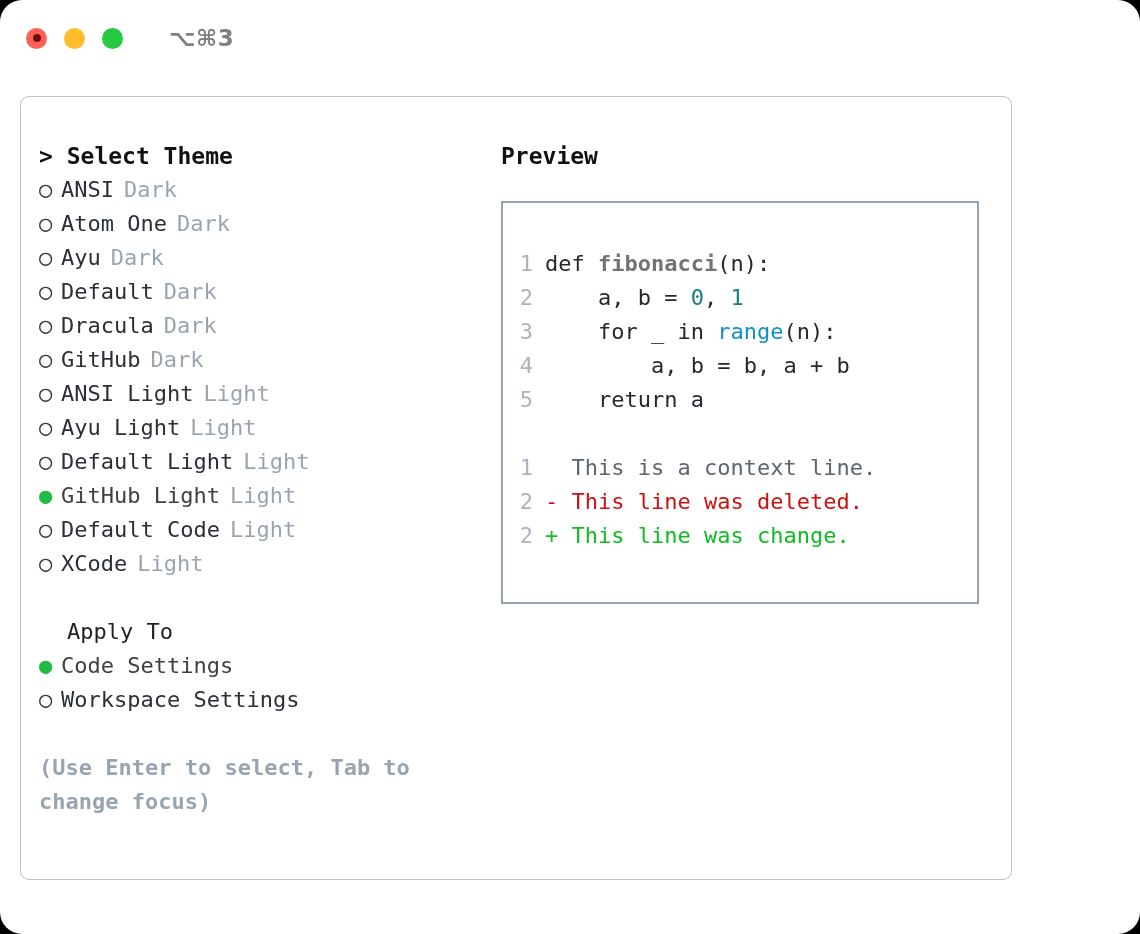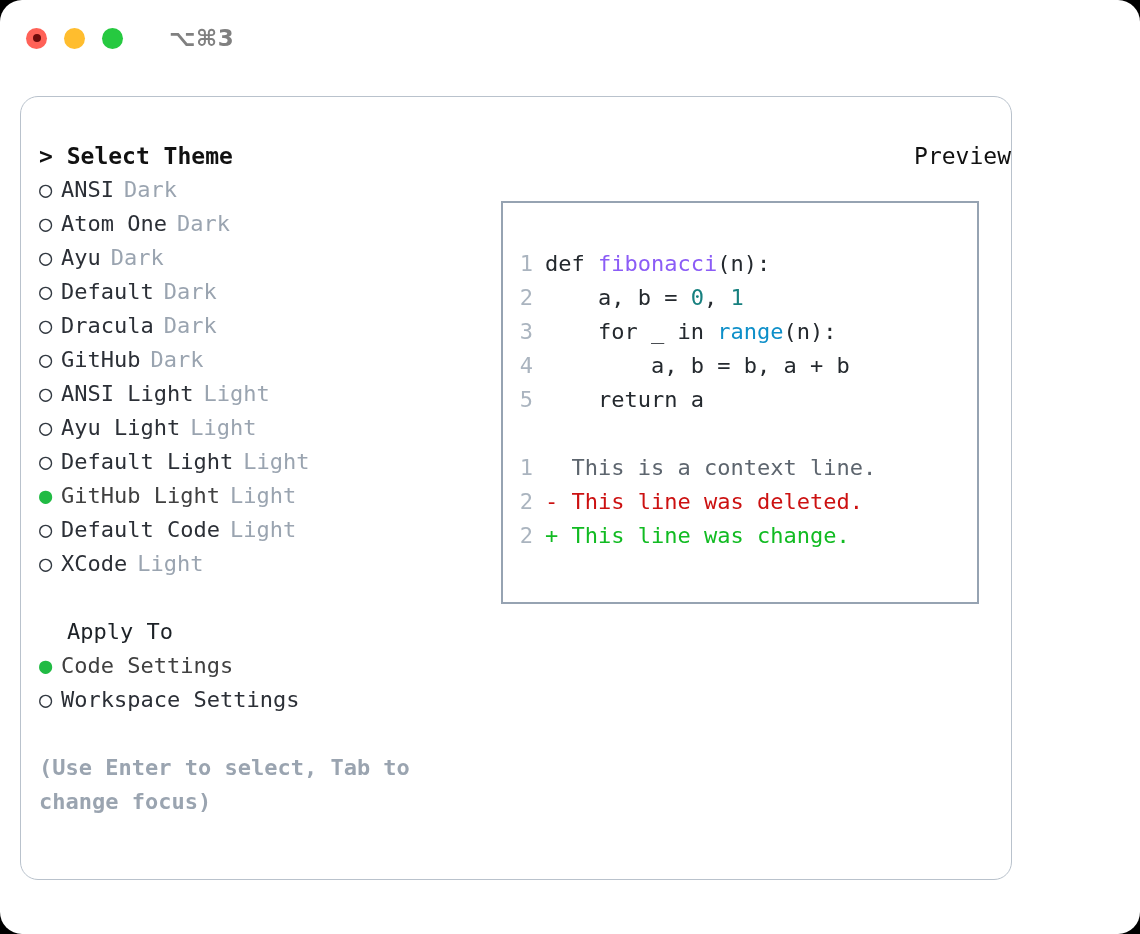--- a/index.html
+++ b/index.html
@@ -67,21 +67,21 @@
   }
 
   
   .panel {
     position: absolute;
     left: 20px;
     top: 96px;
     width: 992px;
     height: 784px;
     border: 1.5px solid #b9c2cc;
-    border-radius: 18px;
+    border-radius: 9px;
     background: #ffffff;
   }
 
   .panel-inner {
     display: flex;
     padding: 42px 0 0 0;
     height: 100%;
   }
 
   
@@ -146,25 +146,24 @@
   }
 
   
   .right-col {
     flex: 1;
     padding-left: 18px;
   }
 
   .preview-heading {
     font-size: 23px;
-    font-weight: 400;
+    font-weight: 700;
     color: #111111;
     line-height: 34px;
     margin-bottom: 28px;
-    text-align: right;
   }
 
   .preview-box {
     width: 478px;
     height: 403px;
     border: 2px solid #96a3b2;
     background: #ffffff;
     padding: 44px 0 0 0;
   }
 
@@ -178,21 +177,21 @@
   .lineno {
     width: 42px;
     flex: 0 0 42px;
     text-align: right;
     color: #aab4bf;
     padding-right: 12px;
   }
 
   .code-text { color: #24292e; }
 
-  .tok-fn   { color: #8b5cf6; }
+  .tok-fn   { color: #737373; font-weight: bold; }
   .tok-num  { color: #17807f; }
   .tok-call { color: #0d8fc9; }
 
   .blank-line { height: 34px; }
 
   .diff-ctx { color: #5d656e; }
   .diff-del { color: #cc1111; }
   .diff-add { color: #11bb22; }
 </style>
 </head>

